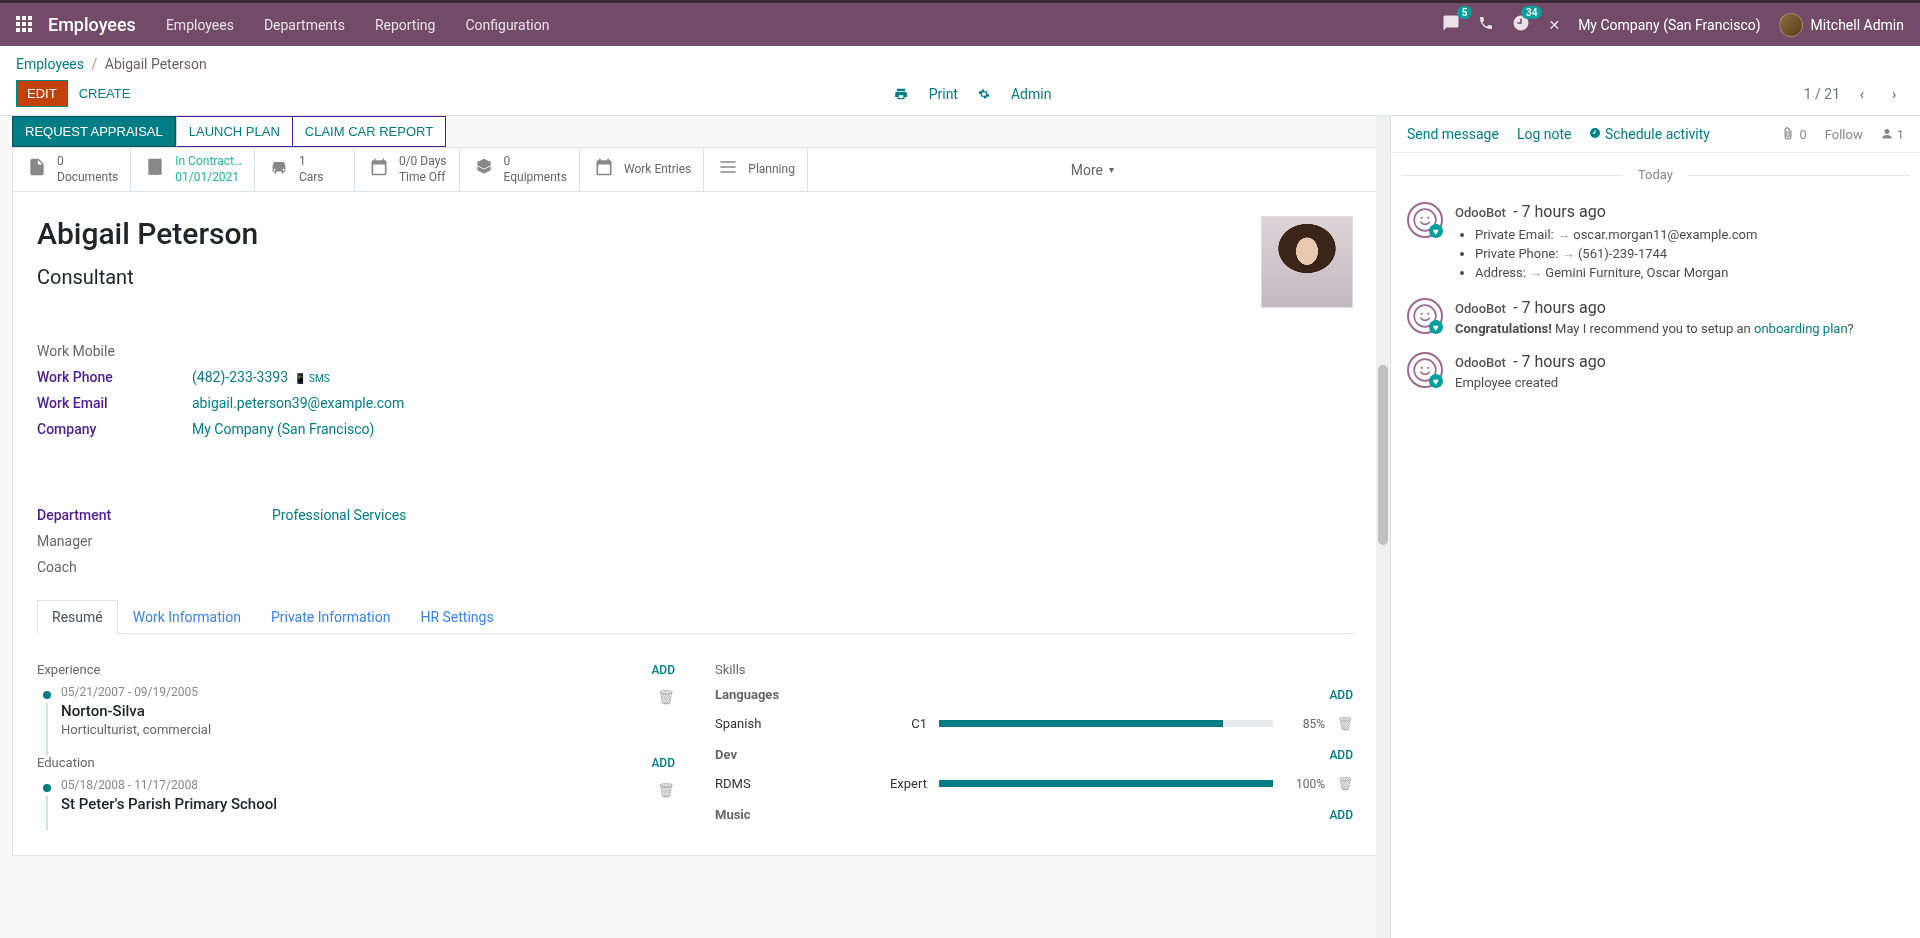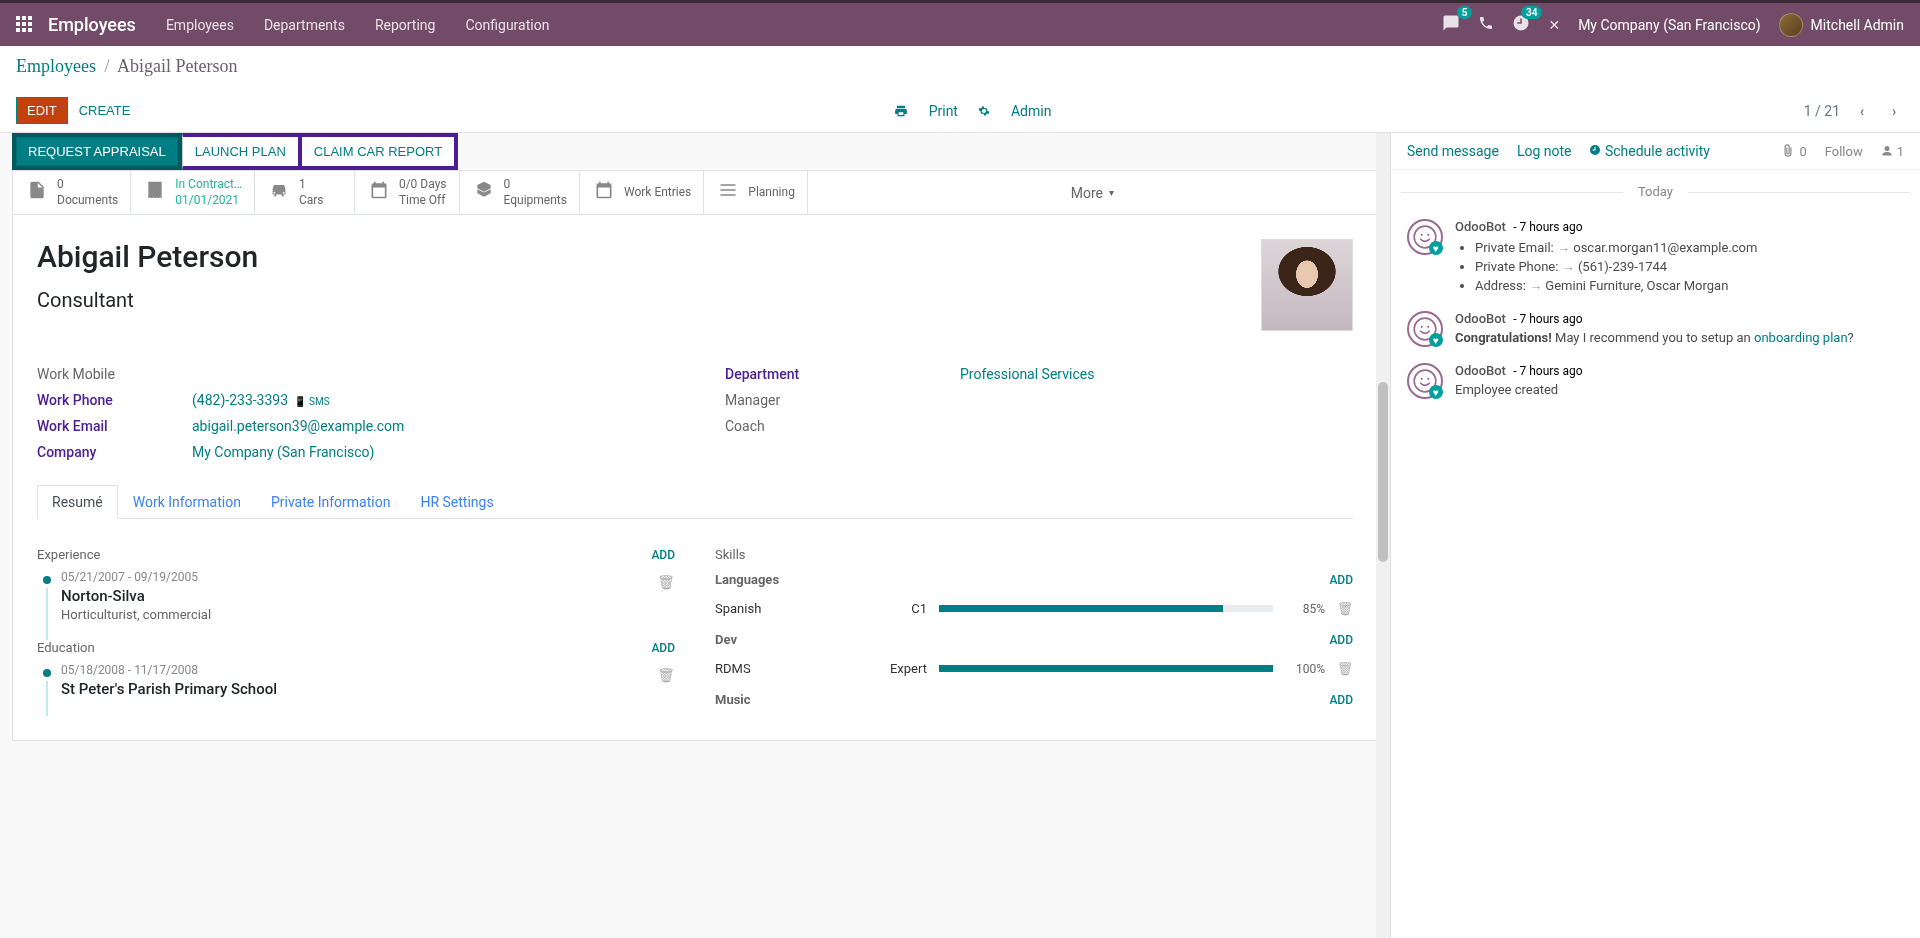--- a/index.html
+++ b/index.html
@@ -17,61 +17,61 @@
 .topnav .spacer { flex: 1; }
 .topnav .right { display: flex; align-items: center; gap: 18px; }
 .topnav .right .icon { color: #e9e1e7; cursor: pointer; position: relative; }
 .badge { position: absolute; top: -8px; right: -12px; background: #00A09D; color: #fff; font-size: 10px; padding: 1px 5px; border-radius: 8px; font-weight: bold; }
 .company { color: #fff; font-size: 14px; }
 .user { display: flex; align-items: center; gap: 8px; color: #fff; }
 .avatar-small { width: 24px; height: 24px; border-radius: 50%; background: linear-gradient(135deg,#8a6d3b,#5a3e1b); border: 1px solid rgba(255,255,255,0.3); }
 
 
 .control-panel { background: #fff; padding: 10px 16px 0 16px; border-bottom: 1px solid #dee2e6; }
-.breadcrumb { font-size: 18px; color: #6b5f68; margin-bottom: 20px; font-family: Liberation Serif, serif; }
+.breadcrumb { font-size: 14px; color: #6b5f68; margin-bottom: 8px; }
 .breadcrumb .root { color: #017e84; cursor: pointer; }
 .breadcrumb .sep { color: #999; margin: 0 4px; }
 .cp-row { display: flex; align-items: center; padding-bottom: 8px; }
 .btn { padding: 5px 10px; font-size: 13px; border: 1px solid transparent; cursor: pointer; font-weight: 500; }
 .btn-primary { background: #c2410c; color: #fff; border: 1px solid #00857f; }
 .btn-link { background: transparent; color: #017e84; font-weight: 500; }
 .cp-center { flex: 1; display: flex; justify-content: center; gap: 20px; }
 .cp-action { color: #017e84; display: flex; align-items: center; gap: 21px; cursor: pointer; font-size: 14px; }
 .cp-right { display: flex; align-items: center; gap: 12px; color: #6c757d; }
 .nav-arrow { width: 20px; height: 20px; display:flex; align-items:center; justify-content:center; cursor:pointer; color:#6c757d; font-weight: bold; }
 
 
 .main { display: flex; height: calc(100vh - 108px); }
 .content { flex: 1; overflow-y: auto; padding: 0; position: relative; }
 .chatter { width: 530px; border-left: 1px solid #dee2e6; background: #fff; overflow-y: auto; }
 
 
 .status-bar { display: flex; background: #fff; border: 1px solid #dee2e6; margin: 0 12px; flex-wrap: nowrap; }
-.action-btn { padding: 7px 12px; font-size: 13px; font-weight: 500; border: 4px solid #4c1d95; background: #fff; color: #017e84; cursor: pointer; margin-right: 0; text-align: center; }
+.action-btn { padding: 7px 12px; font-size: 13px; font-weight: 500; border: 1px solid #4c1d95; background: #fff; color: #017e84; cursor: pointer; margin-right: 0; text-align: center; }
 .action-btn.primary { background: #017e84; color: #fff; border-color: #015b5e; box-shadow: inset 0 0 0 1px rgba(0,0,0,0.1); }
 .action-btn + .action-btn { border-left: none; }
 .action-btns-wrap { display:flex; padding: 0 0 0 12px; }
 
 .stat-btn { flex: 0 0 auto; min-width: 100px; border-right: 1px solid #dee2e6; padding: 6px 12px; display: flex; align-items: center; gap: 8px; cursor: pointer; }
 .stat-btn:last-child { border-right: none; }
 .stat-icon { color: #888; font-size: 20px; width: 24px; text-align: center; }
 .stat-text { display: flex; flex-direction: column; font-size: 12px; line-height: 1.3; color: #666; }
 .stat-text .val { color: #666; }
 .stat-text .val.green { color: #21b799; }
 .stat-more { flex:1; display:flex; align-items:center; justify-content:center; color:#666; gap:6px; }
 
 
 .sheet { background: #fff; border: 1px solid #dee2e6; border-top: none; margin: 0 12px 20px 12px; padding: 24px; }
 .header-row { display: flex; justify-content: space-between; align-items: flex-start; margin-bottom: 30px; }
 .emp-name { font-size: 30px; font-weight: 500; color: #212529; margin-bottom: 14px; }
 .emp-title { font-size: 20px; color: #212529; }
 .photo { width: 92px; height: 92px; background: linear-gradient(135deg,#6b4438 0%, #2a1810 100%); border: 1px solid #ddd; overflow:hidden; position:relative; }
 .photo::after { content:""; position:absolute; inset:0; background: radial-gradient(ellipse 40% 50% at 50% 38%, #e8c9b0 0%, #e8c9b0 30%, transparent 31%), radial-gradient(ellipse 70% 60% at 50% 35%, #3a2518 0%, #3a2518 45%, transparent 46%), linear-gradient(#dcd5d8, #c4b8bf); }
 
-.fields { display: flex; gap: 60px; margin-bottom: 20px; }
+.fields { display: flex; gap: 60px; margin-bottom: 20px; flex-direction: column; }
 .field-col { flex: 1; }
 .field-row { display: flex; padding: 5px 0; font-size: 14px; }
 .field-label { width: 155px; color: #666; }
 .field-label.bold { font-weight: 500; color: #4c1d95; }
 .field-value { color: #017e84; }
 .field-value.plain { color: #212529; }
 .sms-tag { font-size: 10px; color: #017e84; border: none; padding: 0; margin-left: 6px; }
 
 
 .tabs { display: flex; border-bottom: 1px solid #dee2e6; margin-bottom: 18px; }
@@ -108,21 +108,21 @@
 .chatter-divider::before, .chatter-divider::after { content:""; position:absolute; top:50%; width: 42%; height:1px; background:#e5e5e5; }
 .chatter-divider::before { left: 10px; }
 .chatter-divider::after { right: 10px; }
 .msg { display: flex; gap: 12px; padding: 6px 16px 10px 16px; }
 .msg-avatar { width: 36px; height: 36px; border-radius: 50%; border: 2px solid #9b6b8f; background: #fff; display:flex; align-items:center; justify-content:center; position:relative; flex-shrink:0; }
 .msg-avatar svg { width: 26px; height: 26px; }
 .msg-avatar::after { content:"♥"; position:absolute; bottom:-2px; right:-2px; font-size:10px; background:#00A09D; color:#fff; width:14px; height:14px; border-radius:50%; display:flex; align-items:center; justify-content:center; }
 .msg-body { flex: 1; font-size: 13px; }
 .msg-head { margin-bottom: 4px; }
 .msg-author { font-weight: 500; color: #555; }
-.msg-time { color: #000000; font-size: 12px; margin-left: 4px; }
+.msg-time { color: #404040; font-size: 16px; margin-left: 4px; }
 .msg-content { color: #4c4c4c; }
 .msg-content ul { padding-left: 20px; margin-top: 4px; }
 .msg-content li { padding: 2px 0; }
 .msg-content .lnk { color: #017e84; }
 .arrow-sm { color: #999; }
 
 .scrollbar-gutter { position:absolute; right:0; top:0; bottom:0; width:14px; background: #f0f0f0; }
 .scrollbar-thumb { position:absolute; left:2px; right:2px; top: 30%; height: 180px; background: #c0c0c0; border-radius: 5px; }
 
 </style>

